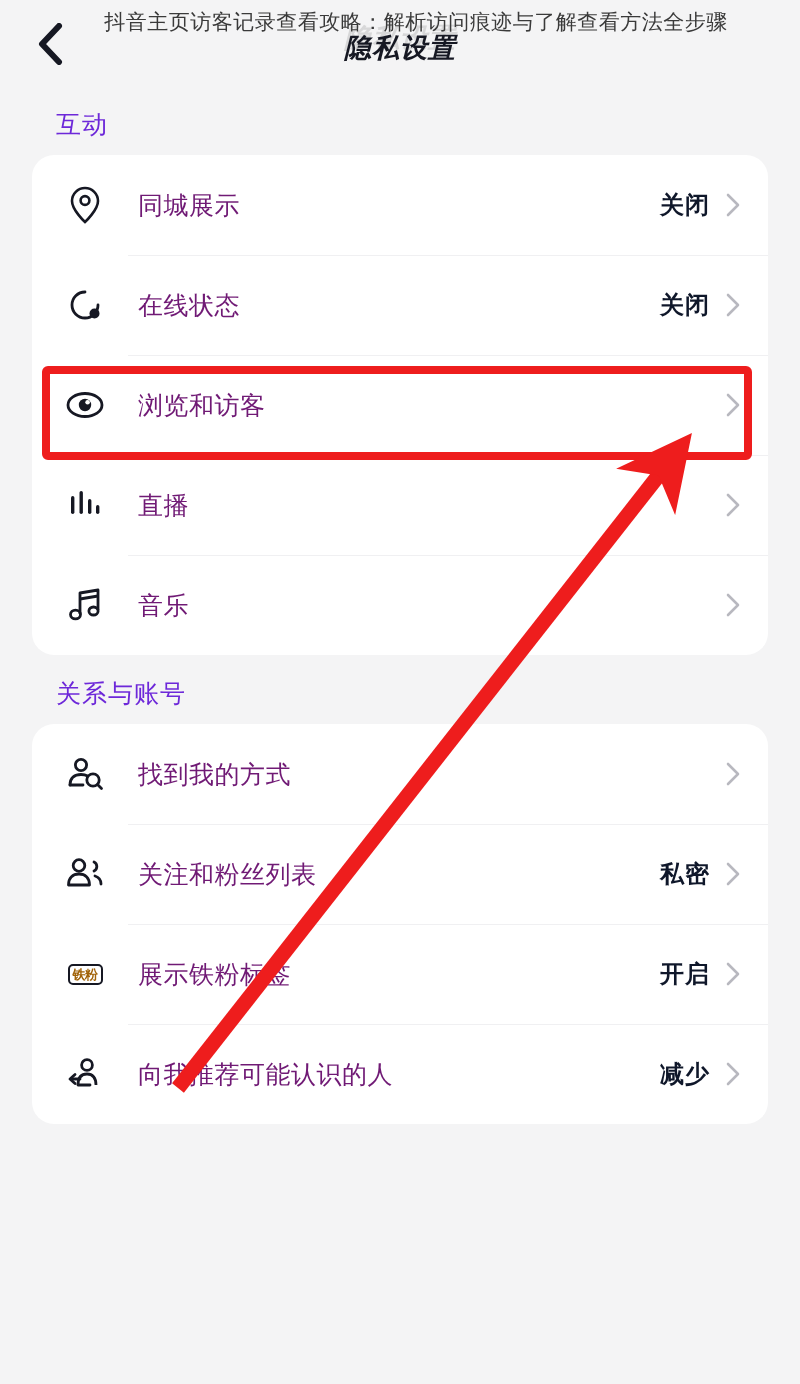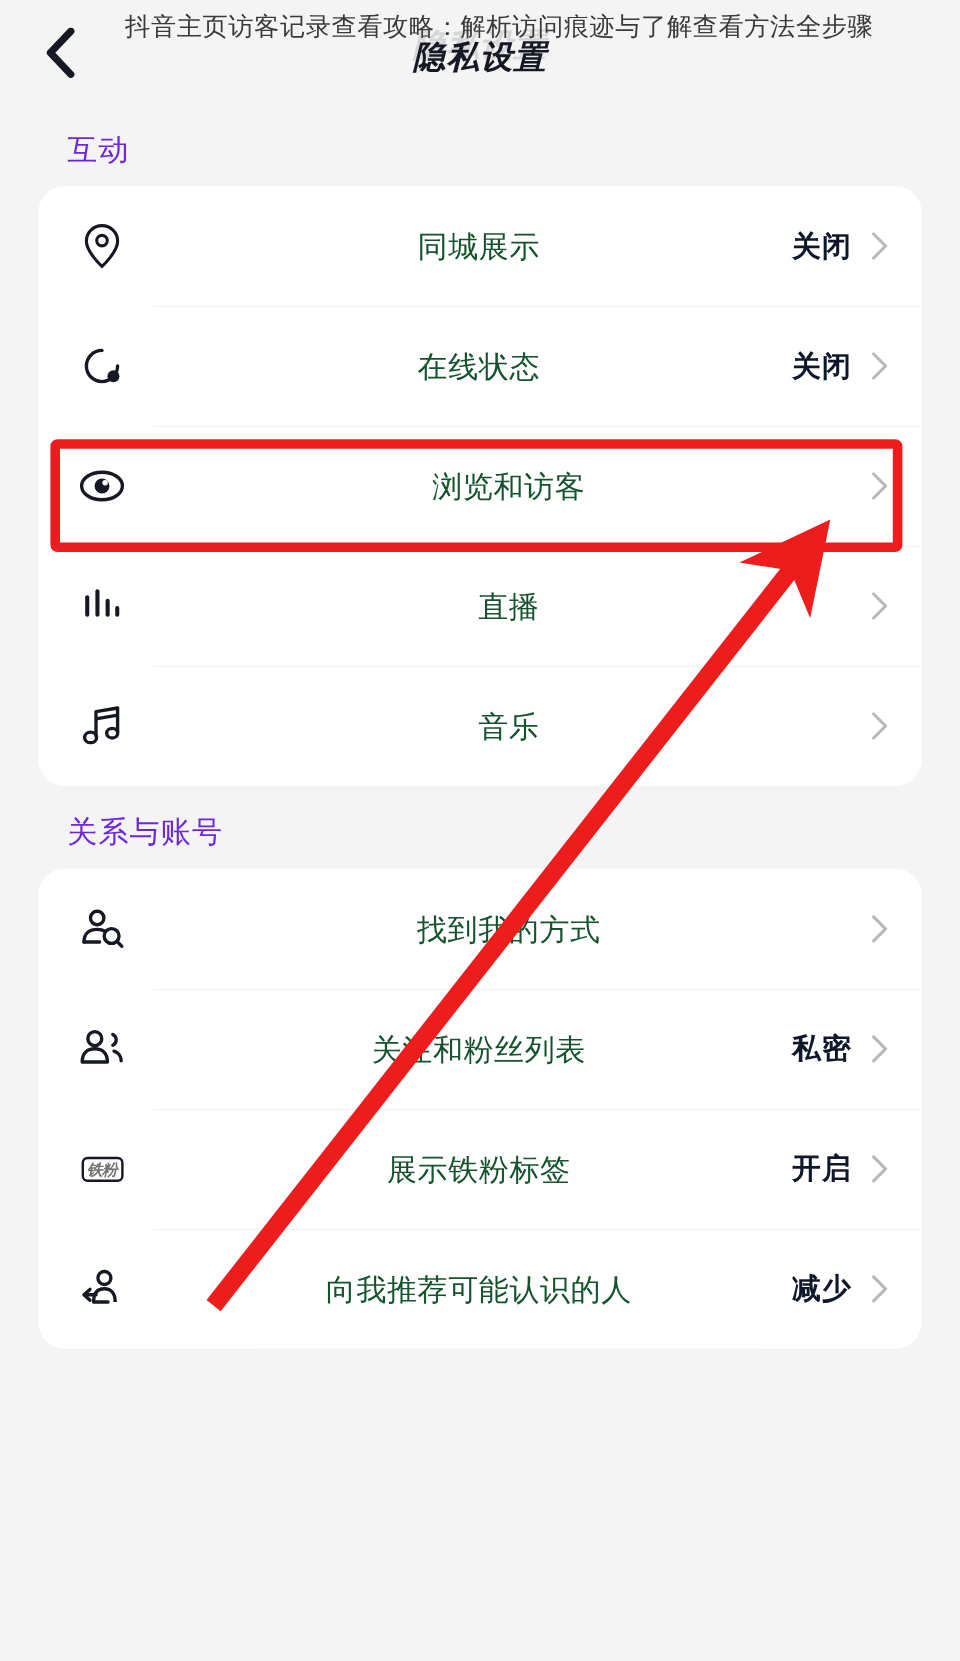--- a/index.html
+++ b/index.html
@@ -104,24 +104,23 @@
     width: 50px;
     min-width: 50px;
     display: flex;
     align-items: center;
     justify-content: center;
     color: #161823;
   }
   .row-label {
     flex: 1;
     font-size: 25px;
-    color: #14532d;
+    color: #701a75;
     padding-left: 28px;
     letter-spacing: 0.5px;
-    text-align: center;
   }
   .row-value {
     font-size: 24px;
     color: #0f172a;
     padding-right: 14px;
     letter-spacing: 1px;
     font-weight: bold;
   }
   .row-chevron {
     width: 18px;
@@ -133,23 +132,22 @@
 
   
   .fan-badge {
     border: 2.5px solid #161823;
     border-radius: 5px;
     font-size: 13px;
     font-weight: bold;
     padding: 2px 3px;
     line-height: 1;
     letter-spacing: -0.5px;
-    color: #737373;
+    color: #a16207;
     white-space: nowrap;
-    font-style: italic;
   }
 
   
   .annot-box {
     position: absolute;
     border: 8px solid #ee1d1d;
     border-radius: 6px;
     pointer-events: none;
     z-index: 30;
   }

